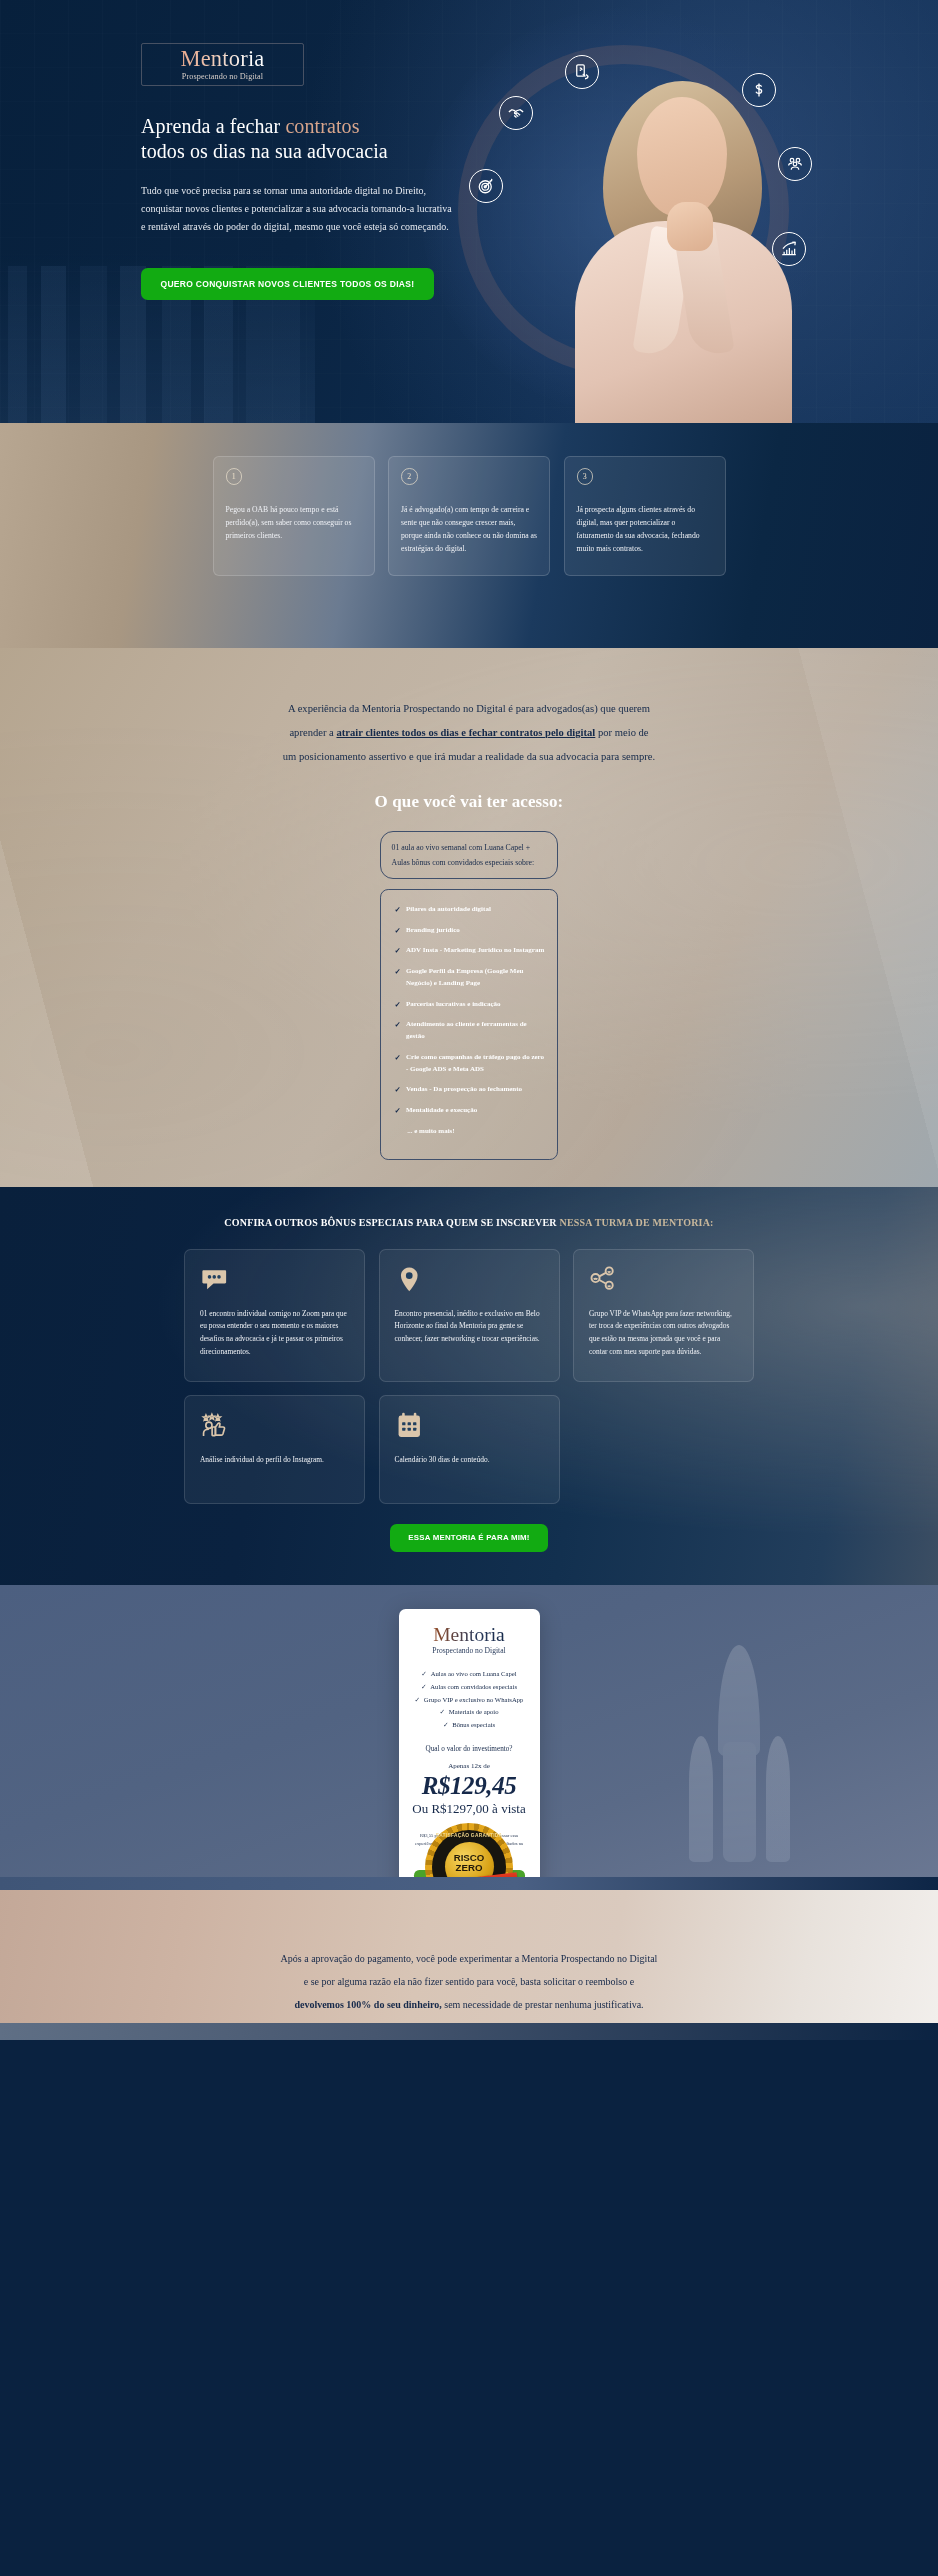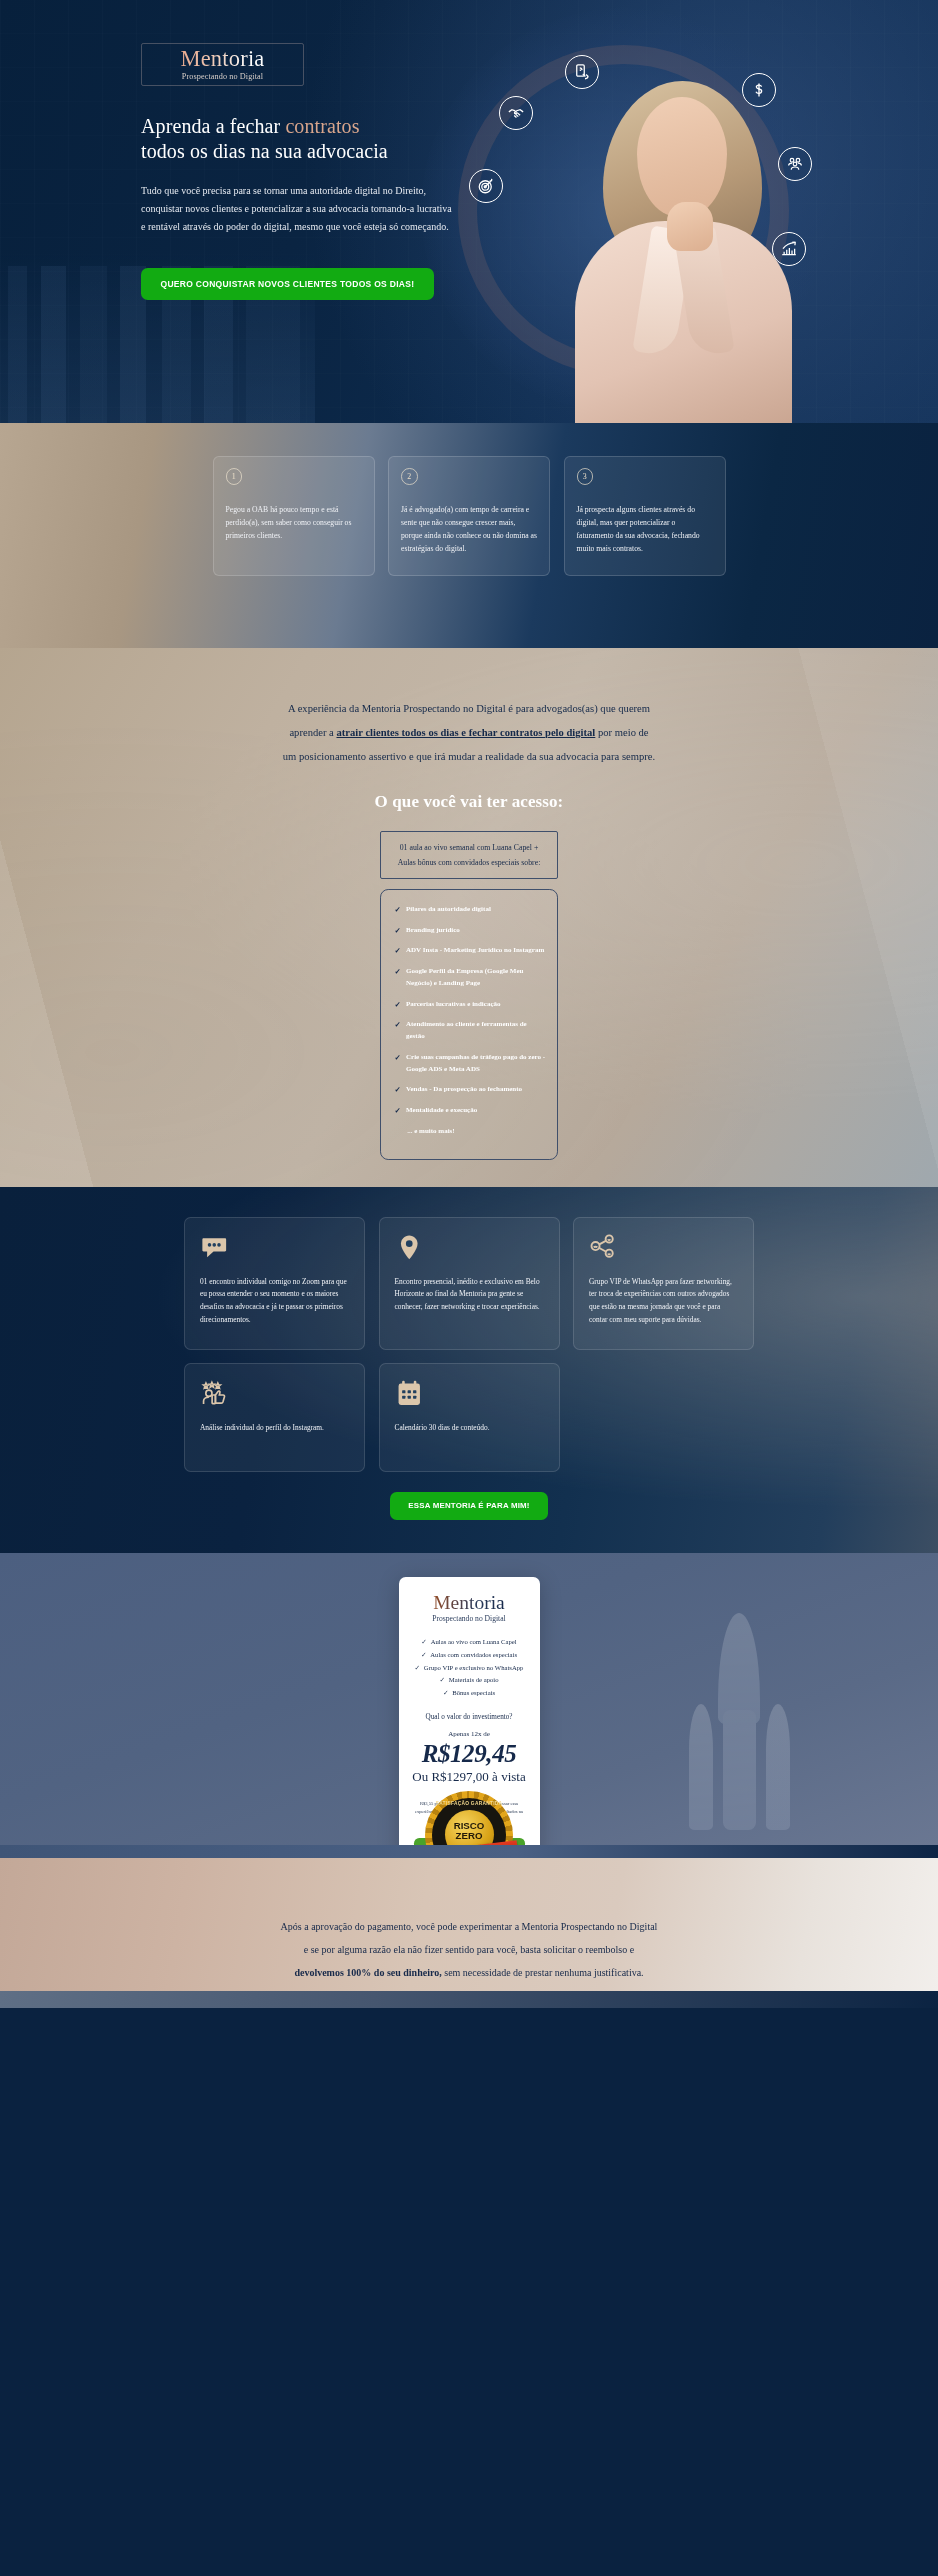--- a/index.html
+++ b/index.html
@@ -199,22 +199,22 @@
     width:600px; margin:0 auto; text-align:center;
     font-size:10.6px; line-height:2.28; color:#14294a;
   }
   .s3-lead b{ font-weight:700; text-decoration:underline; }
   .s3-h2{
     text-align:center; margin-top:22.5px;
     font-size:17px; color:#ffffff; letter-spacing:0.1px;
   }
   .box-intro{
     width:178px; margin:19.5px auto 0; padding:7.5px 10.5px;
-    border:0.7px solid #3f4f6b; border-radius:2px;
-    text-align:center; font-size:7.8px; line-height:1.95; color:#16294a;
+    border:0.7px solid #3f4f6b; border-radius:13px;
+    text-align:left; font-size:7.8px; line-height:1.95; color:#16294a;
   }
   .box-list{
     width:178px; margin:10.5px auto 0; padding:13.5px 10.5px 12px 13.5px;
     border:0.7px solid #3f4f6b; border-radius:8.2px;
     background:rgba(255,255,255,.05);
   }
   .li{
     display:flex; gap:5.2px; align-items:flex-start;
     font-size:7px; line-height:1.68; color:#fff; margin-bottom:9px;
     font-weight:700;
@@ -521,36 +521,39 @@
         <div class="li">
             <span class="chk">✓</span>
             <span>Parcerias lucrativas e indicação</span>
           </div>
         <div class="li">
             <span class="chk">✓</span>
             <span>Atendimento ao cliente e ferramentas de gestão</span>
           </div>
         <div class="li">
             <span class="chk">✓</span>
-            <span>Crie suas campanhas de tráfego pago do zero - Google ADS e Meta ADS</span>
+            <span>Crie como campanhas de tráfego pago do zero - Google ADS e Meta ADS</span>
           </div>
         <div class="li">
             <span class="chk">✓</span>
             <span>Vendas - Da prospecção ao fechamento</span>
           </div>
         <div class="li">
             <span class="chk">✓</span>
             <span>Mentalidade e execução</span>
           </div>
         <div class="li plain">... e muito mais!</div>
       </div>
     </div>
   </section>
 
   <section class="s4">
+    <h2 class="s4-title">
+      <span>CONFIRA OUTROS BÔNUS ESPECIAIS PARA QUEM SE INSCREVER </span><span class="gold">NESSA TURMA DE MENTORIA:</span>
+    </h2>
 
     <div class="s4-grid">
       <div class="b-card tall">
         <div class="b-ico">
           <svg viewBox="0 0 24 24" fill="currentColor">
               <path d="M3 4.5h18c.6 0 1 .4 1 1v9c0 .6-.4 1-1 1h-9.6L6 20.5v-5H3c-.6 0-1-.4-1-1v-9c0-.6.4-1 1-1z"></path>
               <circle cx="8" cy="10" r="1.5" fill="#22405f"></circle>
               <circle cx="12" cy="10" r="1.5" fill="#22405f"></circle>
               <circle cx="16" cy="10" r="1.5" fill="#22405f"></circle>
             </svg>

